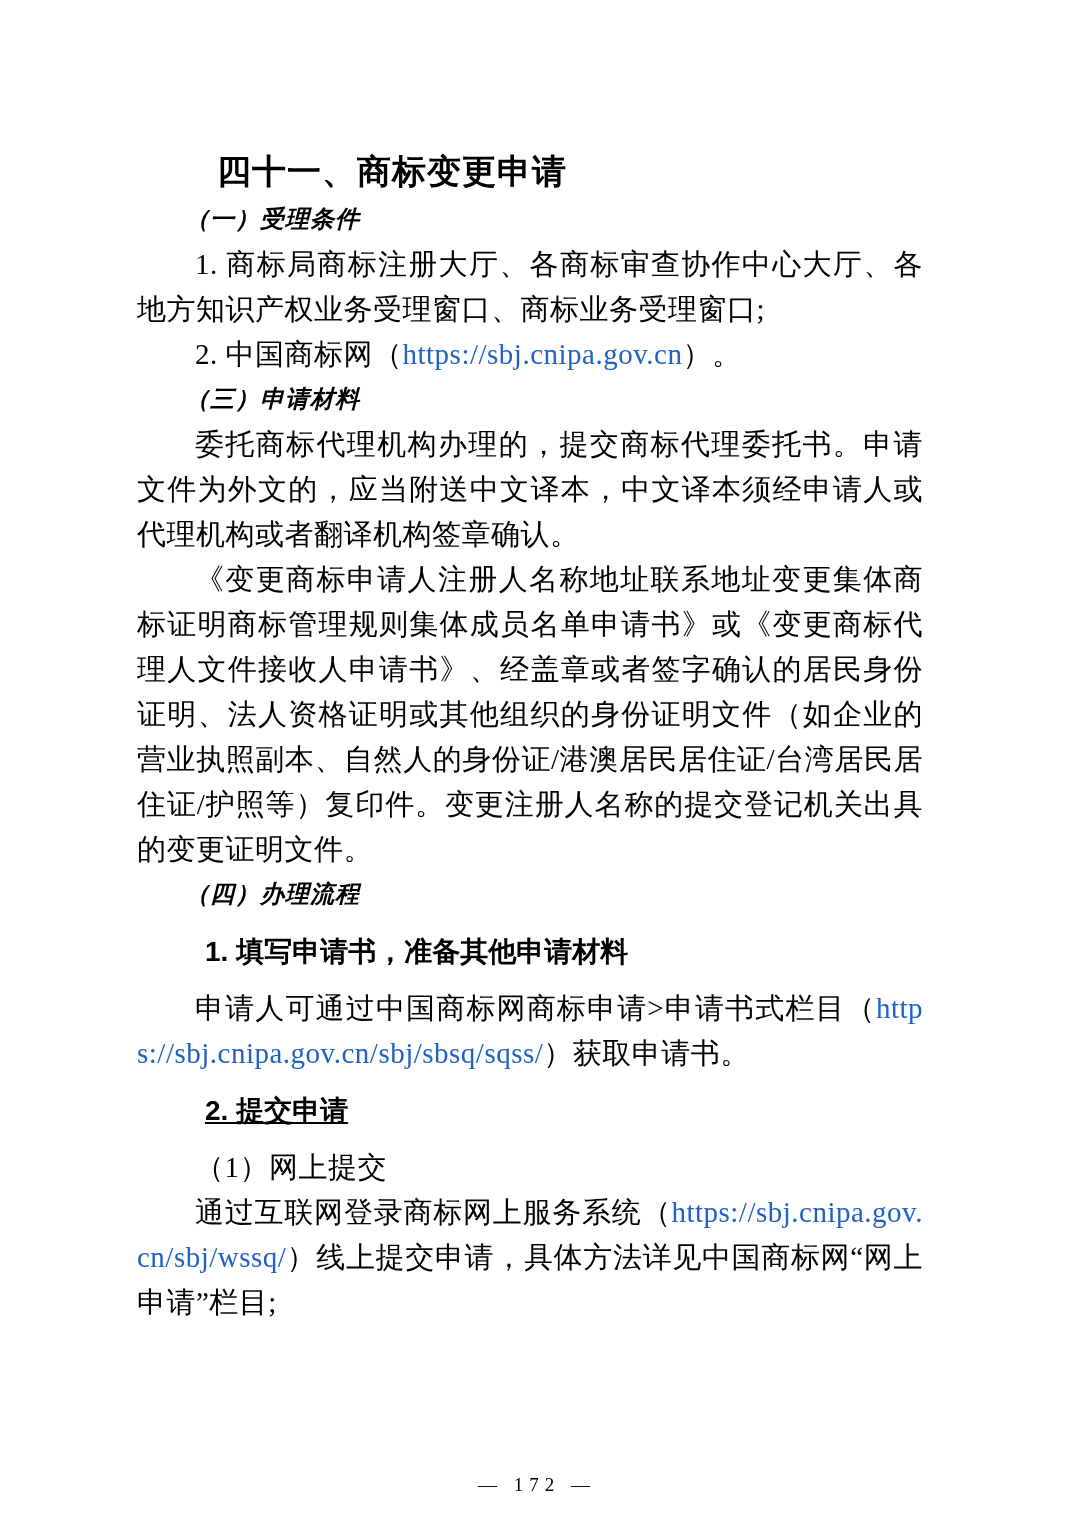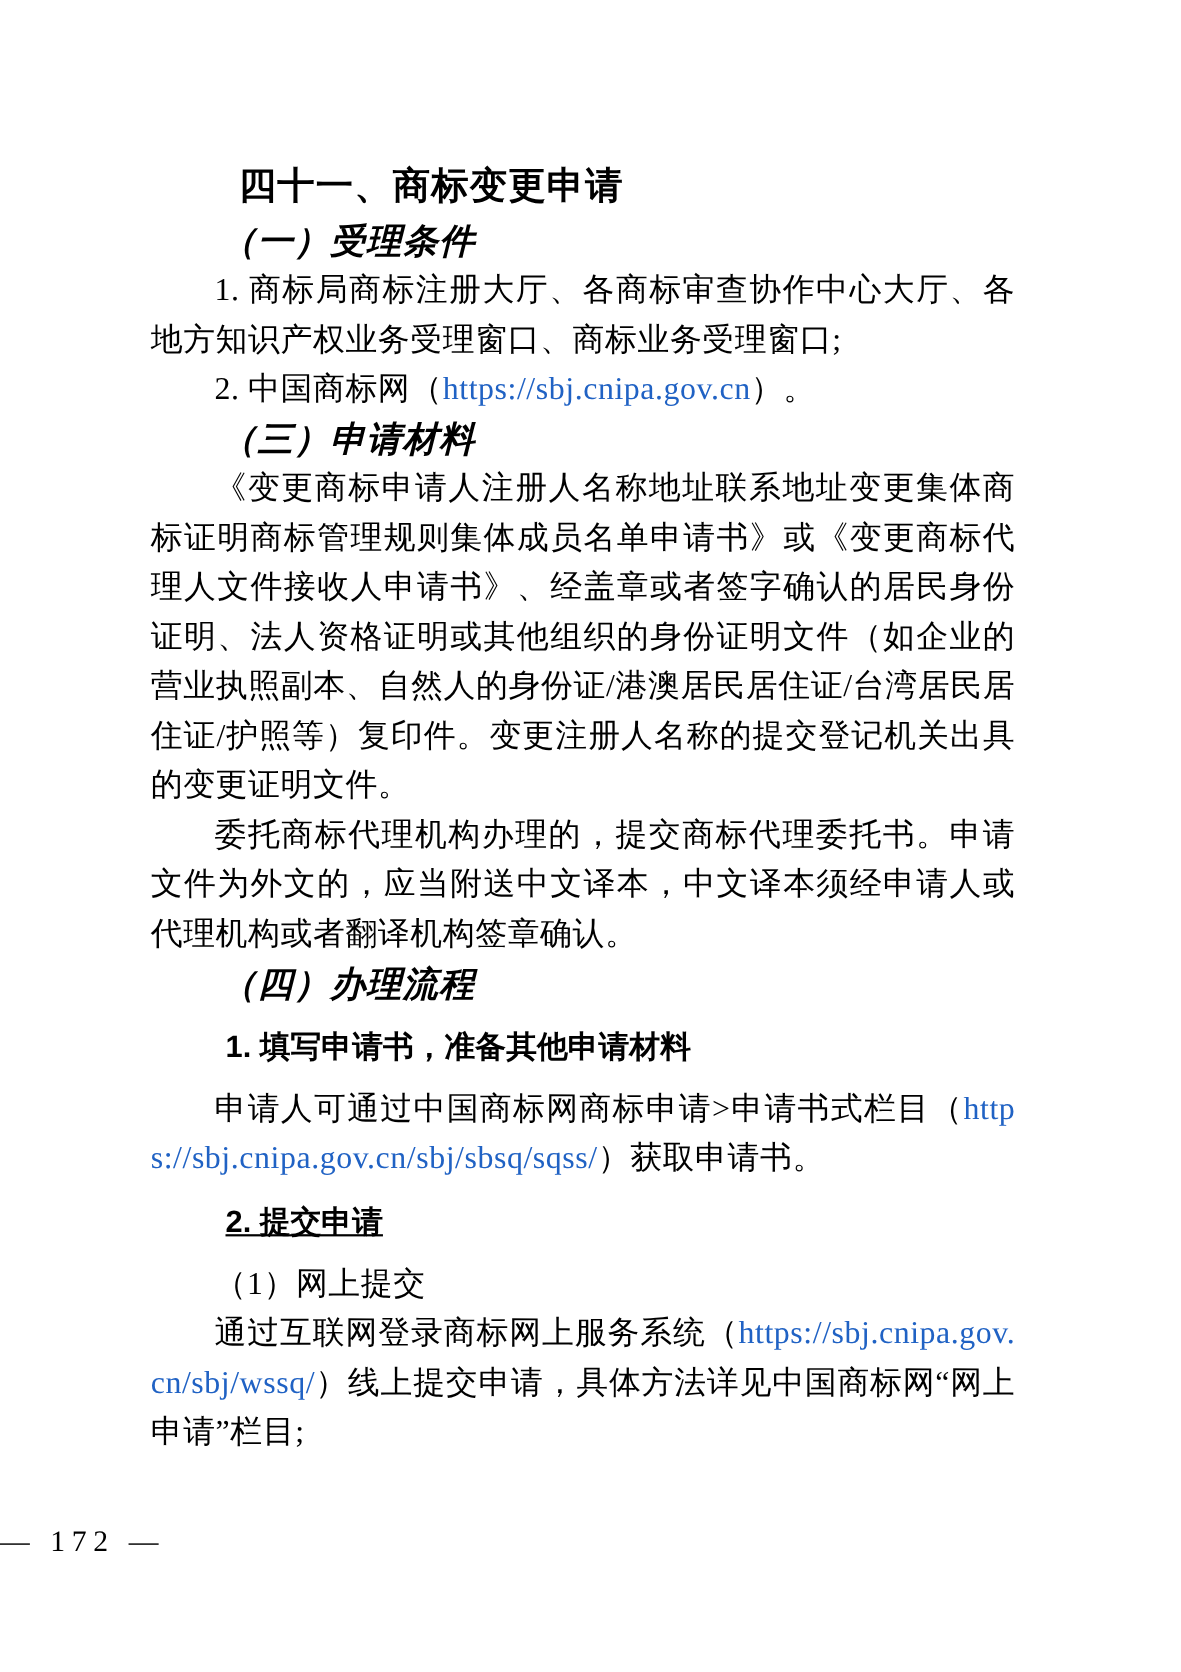--- a/index.html
+++ b/index.html
@@ -17,32 +17,32 @@
     overflow: hidden;
   }
   .content {
     position: absolute;
     left: 137px;
     top: 0;
     width: 786px;
   }
   .doc-title {
     margin: 147px 0 0 80px;
-    font-family: Liberation Mono, monospace;
+    font-family: Liberation Serif, serif;
     font-weight: bold;
     font-size: 34px;
     line-height: 50px;
     letter-spacing: 1px;
   }
   h2.kaiti {
     margin: 0;
     font-family: "Liberation Serif", "DejaVu Serif", serif;
     font-style: italic;
     font-weight: bold;
-    font-size: 32px;
+    font-size: 24px;
     line-height: 45px;
     text-indent: 2em;
     letter-spacing: 1px;
   }
   h3.step {
     margin: 12px;
     font-family: "Liberation Sans", "DejaVu Sans", sans-serif;
     font-weight: bold;
     font-size: 28px;
     line-height: 45px;
@@ -63,23 +63,24 @@
   .mt-small   { margin-top: 5px; }
   .mt-med     { margin-top: 8px; text-decoration: underline; }
   a.link {
     color: #2062c4;
     word-break: break-all;
     cursor: pointer;
   }
   .footer {
     position: absolute;
     left: 0;
-    top: 1384px;
+    top: 1468px;
     width: 100%;
-    font-size: 27px;
+    text-align: center;
+    font-size: 19px;
     line-height: 34px;
     letter-spacing: 6px;
   }
 </style>
 </head>
 <body>
 
 <div class="page">
   <div class="content">
 
@@ -88,23 +89,23 @@
     <h2 class="kaiti mt-h1gap">（一）受理条件</h2>
 
 
 
     <p class="body mt-tiny">1. 商标局商标注册大厅、各商标审查协作中心大厅、各地方知识产权业务受理窗口、商标业务受理窗口;</p>
 
     <p class="body"><span>2. 中国商标网（</span><a class="link">https://sbj.cnipa.gov.cn</a><span>）。</span></p>
 
     <h2 class="kaiti mt-sec2">（三）申请材料</h2>
 
+    <p class="body">委托商标代理机构办理的，提交商标代理委托书。申请文件为外文的，应当附送中文译本，中文译本须经申请人或代理机构或者翻译机构签章确认。</p>
+
     <p class="body">《变更商标申请人注册人名称地址联系地址变更集体商标证明商标管理规则集体成员名单申请书》或《变更商标代理人文件接收人申请书》、经盖章或者签字确认的居民身份证明、法人资格证明或其他组织的身份证明文件（如企业的营业执照副本、自然人的身份证/港澳居民居住证/台湾居民居住证/护照等）复印件。变更注册人名称的提交登记机关出具的变更证明文件。</p>
-
-    <p class="body">委托商标代理机构办理的，提交商标代理委托书。申请文件为外文的，应当附送中文译本，中文译本须经申请人或代理机构或者翻译机构签章确认。</p>
 
     <h2 class="kaiti mt-sec">（四）办理流程</h2>
 
     <h3 class="step mt-tiny">1. 填写申请书，准备其他申请材料</h3>
 
     <p class="body mt-small"><span>申请人可通过中国商标网商标申请&gt;申请书式栏目（</span><a class="link">https://sbj.cnipa.gov.cn/sbj/sbsq/sqss/</a><span>）获取申请书。</span></p>
 
     <h3 class="step mt-med">2. 提交申请</h3>
 
     <p class="body">（1）网上提交</p>

